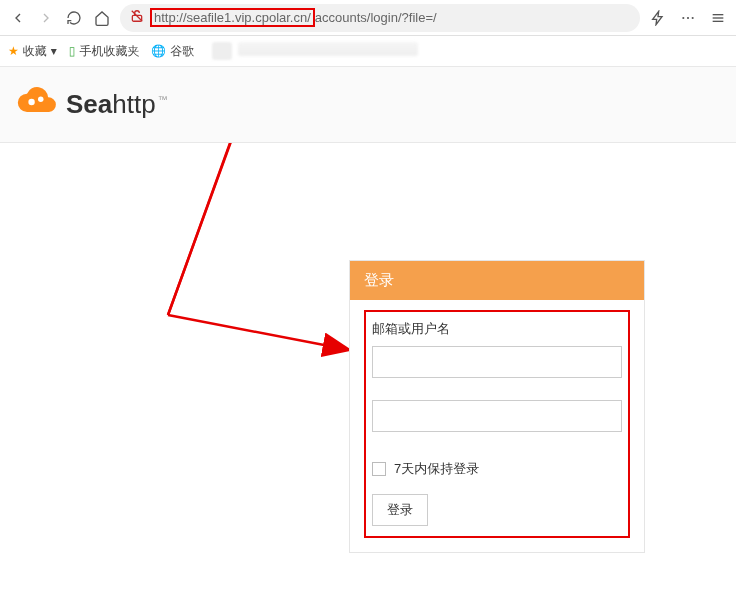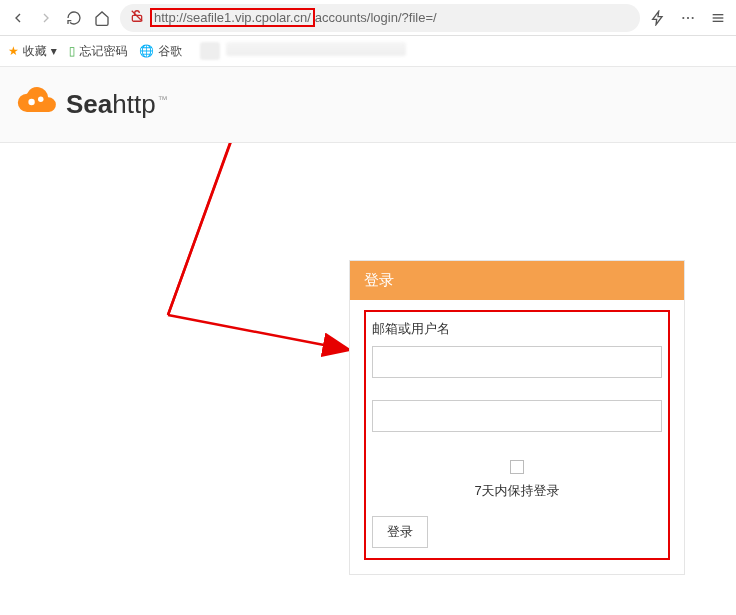--- a/index.html
+++ b/index.html
@@ -23,28 +23,28 @@
     .bm-square-green { color: #4caf50; }
     .bm-blur { display: flex; gap: 6px; margin-left: 6px; }
     .bm-blur-item { width: 20px; height: 18px; background: #eee; border-radius: 3px; filter: blur(1px); }
     .bm-blur-text { width: 180px; height: 14px; background: linear-gradient(#f5f5f5,#eee); border-radius: 3px; filter: blur(1.5px); }
     
     .page-header { background: #fafafa; border-top: 1px solid #e8e8e8; border-bottom: 1px solid #e8e8e8; padding: 18px 16px; position: relative; z-index: 2; }
     .logo { display: flex; align-items: center; gap: 6px; font-size: 26px; color: #333; font-weight: 300; }
     .logo-icon { color: #ff8c1a; }
     .logo-tm { font-size: 10px; color: #999; vertical-align: super; margin-left: 2px; }
     
-    .login-panel { position: absolute; left: 349px; top: 260px; width: 336px; background: #fff; border: 1px solid #e5e5e5; z-index: 2; }
+    .login-panel { position: absolute; left: 349px; top: 260px; width: 296px; background: #fff; border: 1px solid #e5e5e5; z-index: 2; }
     .login-header { background: #f5a04c; color: #fff; padding: 10px 14px; font-size: 15px; }
     .login-body { padding: 20px 22px 26px; position: relative; }
     .fld-label { font-size: 13px; color: #333; margin-bottom: 8px; display: flex; gap: 8px; }
     .forgot-link { color: #ff8c1a; cursor: pointer; }
     .fld-input { width: 100%; height: 32px; border: 1px solid #ccc; padding: 4px 8px; font-size: 13px; margin-bottom: 22px; }
     .fld-input:last-of-type { margin-bottom: 28px; }
-    .chk-row { display: flex; align-items: center; gap: 8px; font-size: 13px; color: #333; margin-bottom: 16px; flex-direction: column; }
+    .chk-row { display: flex; align-items: center; gap: 8px; font-size: 13px; color: #333; margin-bottom: 16px; }
     .chk-box { width: 14px; height: 14px; border: 1px solid #bbb; }
     .submit-btn { padding: 6px 14px; border: 1px solid #ccc; background: #fff; font-size: 13px; cursor: pointer; color: #333; }
     .form-highlight { position: absolute; left: 14px; top: 10px; right: 14px; bottom: 14px; border: 2px solid #e60000; pointer-events: none; }
     
     .annot { position: absolute; top: 0; left: 0; pointer-events: none; z-index: 1; }
   </style>
 </head>
 <body>
 
 <div class="browser-toolbar">
@@ -106,21 +106,21 @@
 </div>
 
 <div class="bookmark-bar">
   <div class="bm-item">
     <span class="bm-star">★</span>
     <span>收藏</span>
     <span>▾</span>
   </div>
   <div class="bm-item">
     <span class="bm-square-green">▯</span>
-    <span>忘记密码</span>
+    <span>手机收藏夹</span>
   </div>
   <div class="bm-item">
     <span class="bm-globe">🌐</span>
     <span>谷歌</span>
   </div>
   <div class="bm-blur">
     <div class="bm-blur-item"></div>
     <div class="bm-blur-text"></div>
   </div>
 </div>

